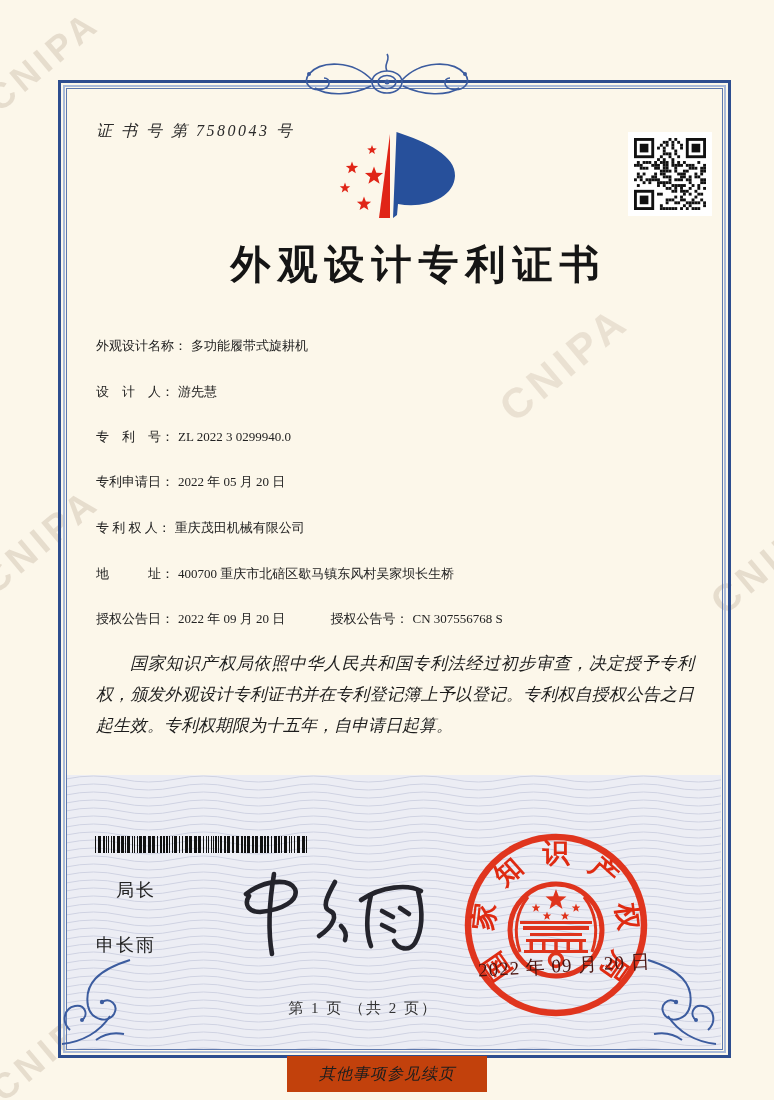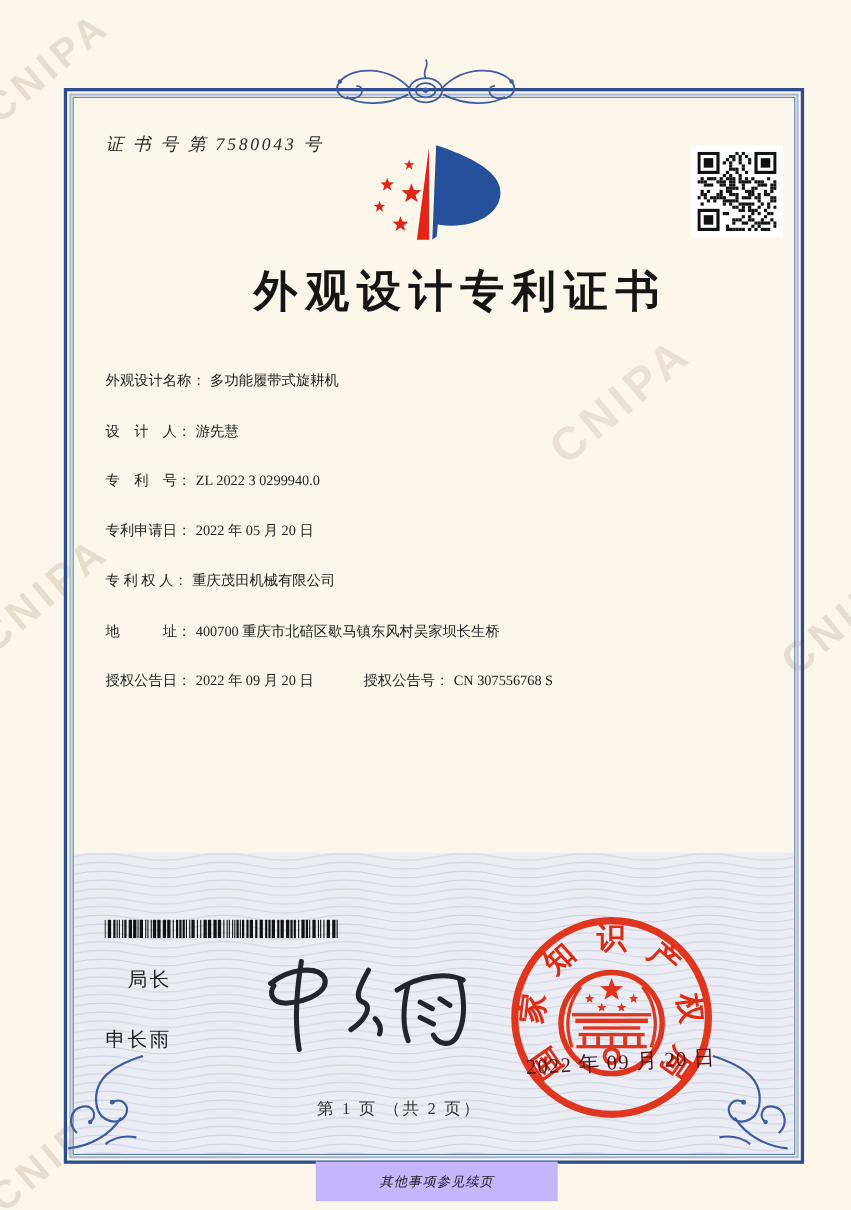--- a/index.html
+++ b/index.html
@@ -49,22 +49,22 @@
             font-size:18px;color:#222;z-index:10;letter-spacing:2px;}
   .role{top:878px;margin-left:20px;} .name{top:933px;}
   .sig{left:222px;top:864px;z-index:11;}
   .seal{left:461px;top:830px;z-index:12;}
   .seal text{font-size:27px;font-weight:bold;fill:#df2b12;font-family:"Liberation Serif",serif;}
   .sealdate{left:478px;top:953px;width:170px;text-align:center;font-size:19px;letter-spacing:1px;
             color:#4a1410;z-index:13;transform:rotate(-3deg);white-space:nowrap;}
 
   .pageinfo{left:58px;top:999px;width:610px;text-align:center;font-size:15px;
             letter-spacing:2px;color:#333;z-index:10;}
-  .note{left:287px;top:1056px;width:220px;height:36px;background:#c4b5fd;z-index:10;
-        display:flex;align-items:center;justify-content:center;font-size:12px;
+  .note{left:287px;top:1056px;width:200px;height:36px;background:#c2410c;z-index:10;
+        display:flex;align-items:center;justify-content:center;font-size:16px;
         font-style:italic;color:#1d1d1d;letter-spacing:1px;}
 
   .crest{left:287px;top:52px;z-index:6;}
   .fl{z-index:6;} .fl-bl{left:56px;top:956px;} .fl-br{left:642px;top:956px;transform:scaleX(-1);}
 </style>
 </head>
 <body>
 
 <span class="wm wm1">CNIPA</span>
 <span class="wm wm2">CNIPA</span>
@@ -367,20 +367,21 @@
 </div>
 <div class="frow" style="top:565px">
   <span>地　　　址：</span><span class="fvalue">400700 重庆市北碚区歇马镇东风村吴家坝长生桥</span>
 </div>
 <div class="frow" style="top:610px">
   <span>授权公告日：</span><span class="fvalue">2022 年 09 月 20 日</span>
   <span class="g2l">授权公告号：</span><span class="fvalue">CN 307556768 S</span>
 </div>
 
 <div class="abs bodytext">
+  <p>国家知识产权局依照中华人民共和国专利法经过初步审查，决定授予专利权，颁发外观设计专利证书并在专利登记簿上予以登记。专利权自授权公告之日起生效。专利权期限为十五年，自申请日起算。</p>
 </div>
 
 <svg class="abs barcode" width="216" height="17">
     <g id="barcode-bars" fill="#111">
       <rect x="0" y="0" width="1" height="17"></rect>
       <rect x="3" y="0" width="3" height="17"></rect>
       <rect x="8" y="0" width="2" height="17"></rect>
       <rect x="11" y="0" width="1" height="17"></rect>
       <rect x="13" y="0" width="1" height="17"></rect>
       <rect x="16" y="0" width="1" height="17"></rect>

